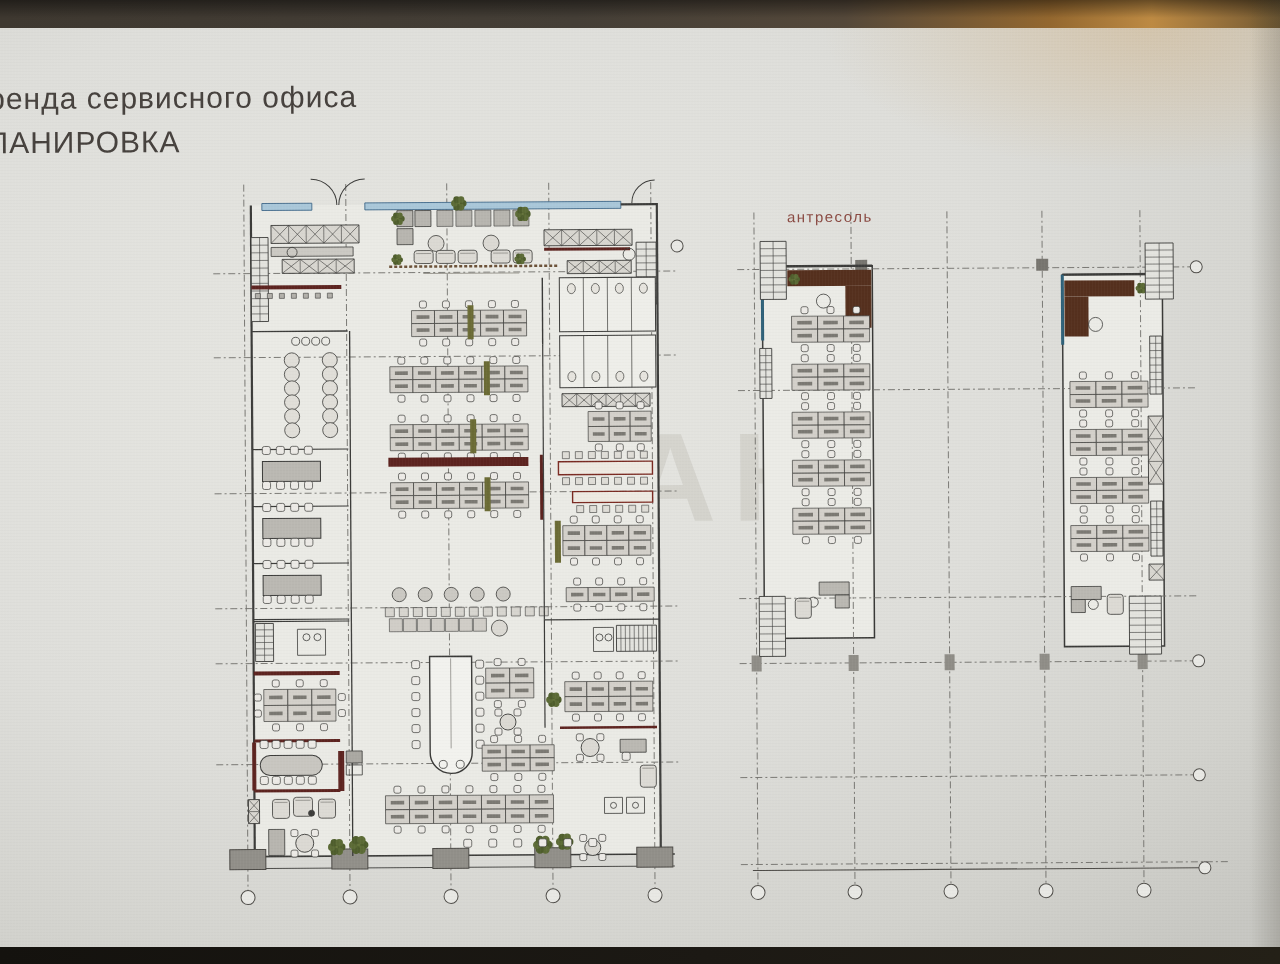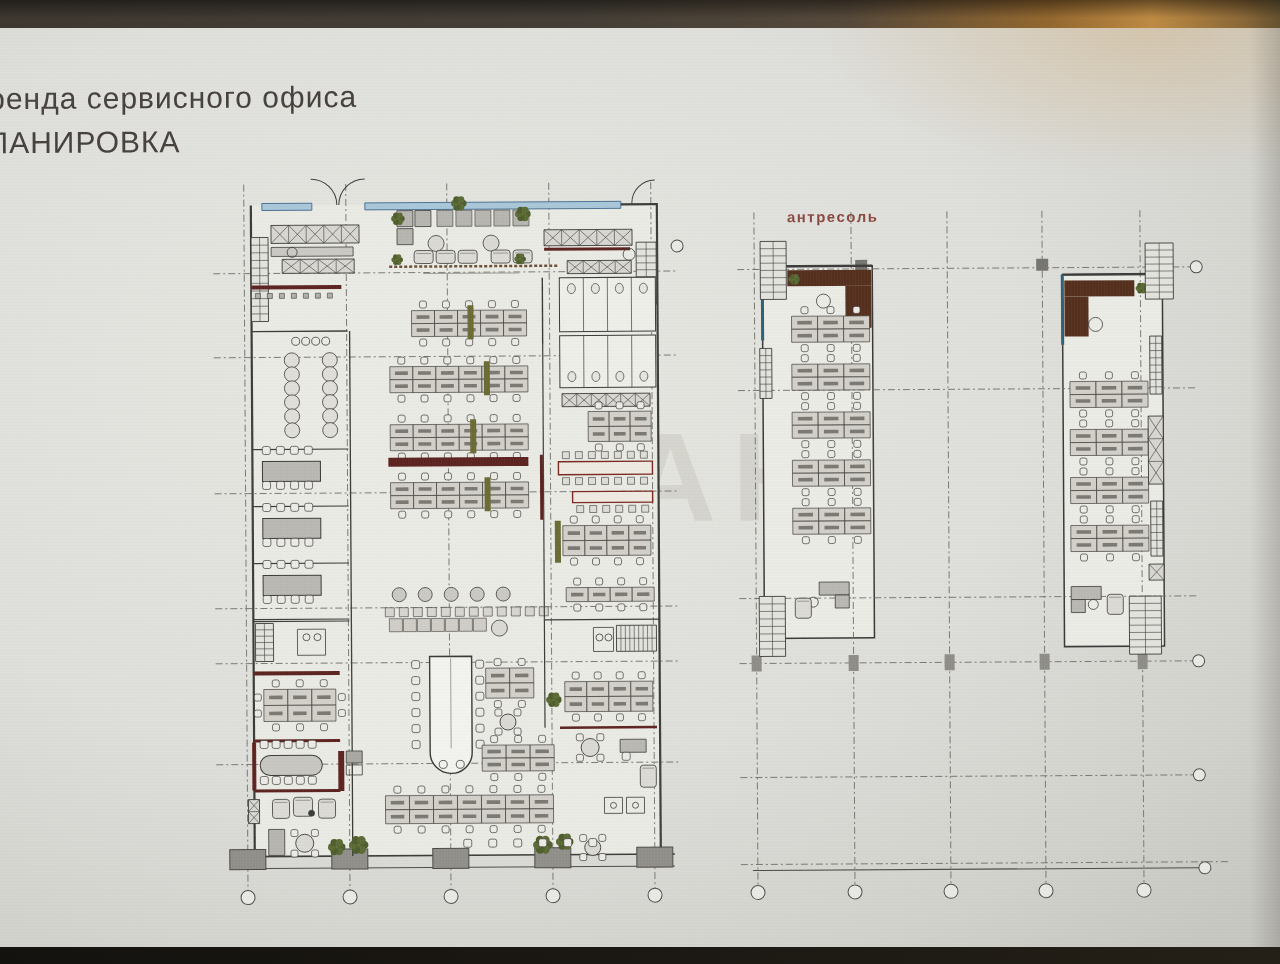--- a/index.html
+++ b/index.html
@@ -17,21 +17,21 @@
     background:repeating-linear-gradient(0deg,rgba(0,0,0,0.025) 0 1px,rgba(0,0,0,0) 1px 3px),
                repeating-linear-gradient(90deg,rgba(255,255,255,0.05) 0 1px,rgba(0,0,0,0) 1px 3px);}
   .glare{position:absolute;top:0;right:0;width:470px;height:150px;pointer-events:none;
     background:radial-gradient(ellipse at 72% 0%, rgba(210,158,84,0.28), rgba(210,158,84,0) 68%);}
   .edge{position:absolute;top:0;right:0;width:30px;height:100%;pointer-events:none;
     background:linear-gradient(90deg,rgba(70,64,52,0) 0%,rgba(70,64,52,0.22) 100%);}
   .tilt{position:absolute;inset:0;transform:rotate(-0.35deg);transform-origin:40% 40%;}
   .title{position:absolute;left:-10px;top:46px;color:#46413d;font-size:30px;
          letter-spacing:1px;line-height:1.45;white-space:nowrap;}
   .mezz-label{position:absolute;left:788px;top:182px;color:#8a4a42;font-size:15px;
-         letter-spacing:1.5px;font-weight:bold;}
+         letter-spacing:1.5px;}
   .watermark{position:absolute;left:410px;top:378px;font-size:126px;font-weight:bold;
          color:rgba(124,118,108,0.14);letter-spacing:16px;pointer-events:none;}
   svg.plan{position:absolute;left:0;top:-28px;width:1280px;height:964px;}
 </style>
 </head>
 <body>
 
 <div class="shot">
   <div class="topbar"></div>
   <div class="page">

